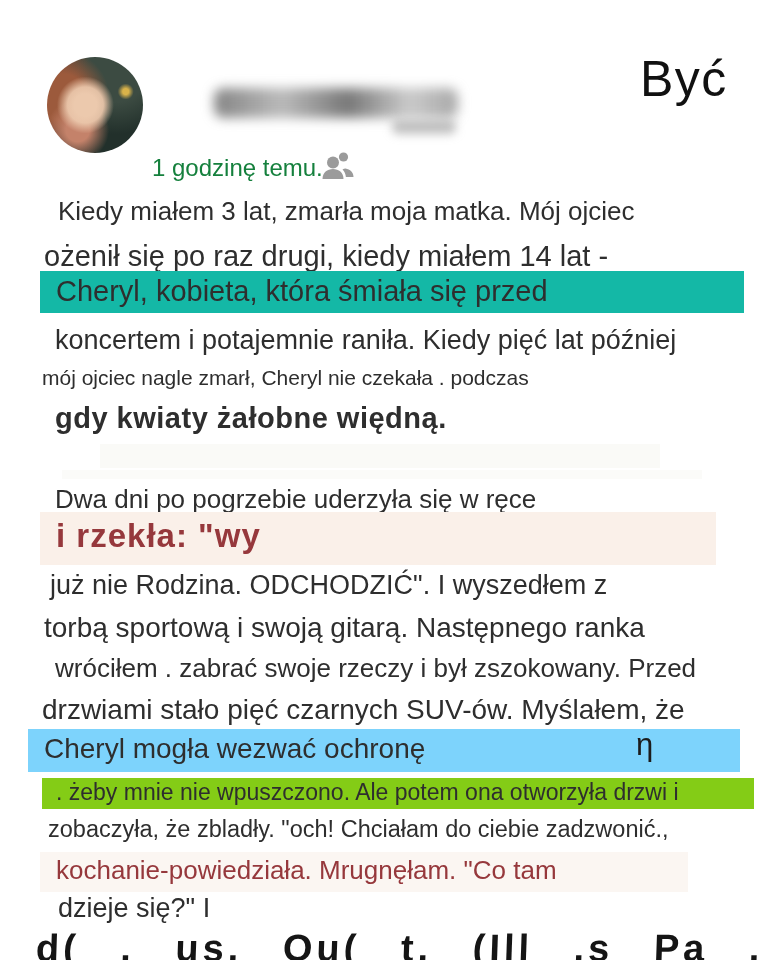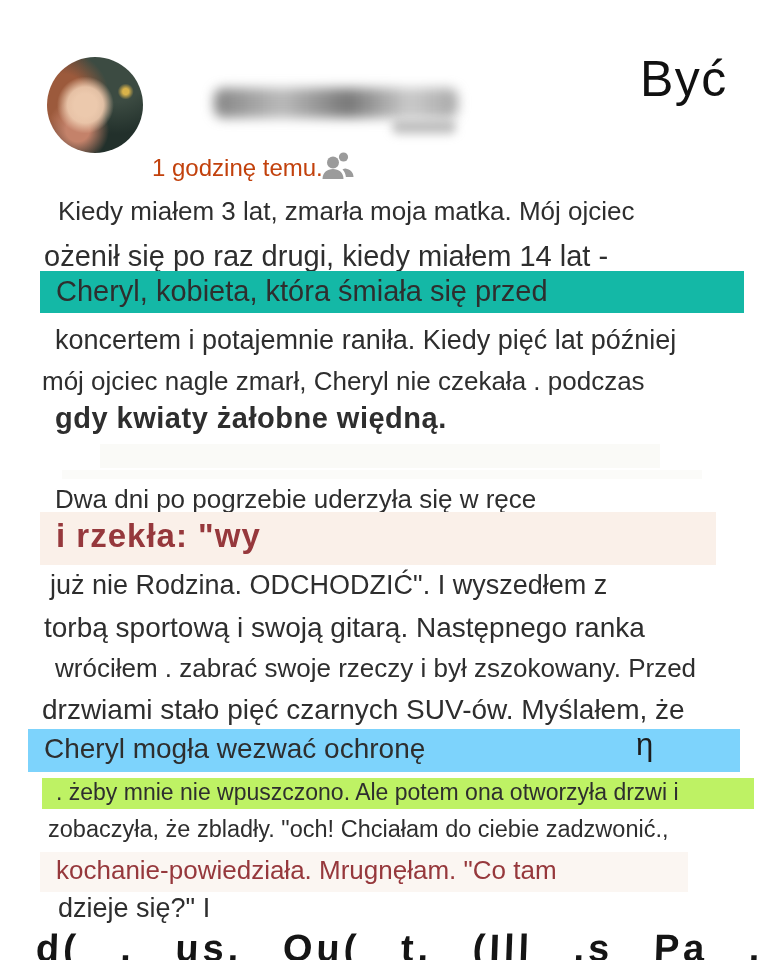--- a/index.html
+++ b/index.html
@@ -24,44 +24,44 @@
   .username-blur{
     position:absolute;left:214px;top:88px;width:244px;height:30px;border-radius:9px;
     background:linear-gradient(90deg, rgba(110,110,110,.85), rgba(150,150,150,.65) 28%,
                rgba(105,105,105,.9) 55%, rgba(160,160,160,.55) 80%, rgba(130,130,130,.7));
     filter:blur(6px);
   }
   .username-blur2{
     position:absolute;left:392px;top:120px;width:64px;height:14px;border-radius:6px;
     background:rgba(140,140,140,.55);filter:blur(5px);
   }
-  .timestamp{position:absolute;left:152px;top:154px;font-size:24px;color:#c2410c;}
+  .timestamp{position:absolute;left:152px;top:154px;font-size:24px;color:#15803d;}
   .friends-icon{position:absolute;left:320px;top:150px;width:36px;height:32px;}
   .corner-title{position:absolute;left:640px;top:50px;font-size:50px;letter-spacing:1.5px;color:#111;text-align:right;}
 
   
   .line{position:absolute;white-space:nowrap;color:#2e2e2e;line-height:1.18;}
   .l0{left:58px;top:196px;font-size:26px;}
   .l1{left:44px;top:239px;font-size:29px;}
   .l2{left:40px;top:271px;font-size:29px;background:#14b8a6;width:688px;padding:3px 0 5px 16px;}
   .l3{left:55px;top:325px;font-size:27px;}
-  .l4{left:42px;top:366px;font-size:26px;}
+  .l4{left:42px;top:366px;font-size:21px;}
   .l5{left:55px;top:401px;font-size:29px;font-weight:bold;letter-spacing:.5px;}
   .ghost1{position:absolute;left:100px;top:444px;width:560px;height:24px;background:#fafaf7;}
   .ghost2{position:absolute;left:62px;top:470px;width:640px;height:9px;background:#fbfbf9;}
   .l6{left:55px;top:484px;font-size:26px;}
   .l7{left:40px;top:512px;font-size:33px;font-weight:bold;letter-spacing:1px;
       color:#96383c;background:#faf0e9;width:660px;padding:5px 0 9px 16px;}
   .l8{left:50px;top:570px;font-size:27px;}
   .l9{left:44px;top:611px;font-size:28px;}
   .l10{left:55px;top:653px;font-size:26px;}
   .l11{left:42px;top:693px;font-size:28px;}
   .l12{left:28px;top:729px;font-size:28px;background:#7dd3fc;width:696px;padding:3px 0 7px 16px;}
   .stray-glyph{position:absolute;left:636px;top:727px;font-size:31px;color:#1c1c1c;}
-  .l13{left:42px;top:778px;font-size:23px;background:#bef264;width:698px;padding:1px 0 3px 14px;}
+  .l13{left:42px;top:778px;font-size:23px;background:#84cc16;width:698px;padding:1px 0 3px 14px;}
   .l14{left:48px;top:816px;font-size:23.5px;}
   .l15{left:40px;top:852px;font-size:26px;color:#96383c;background:#fbf6f2;width:632px;padding:3px 0 6px 16px;}
   .l16{left:58px;top:893px;font-size:27px;}
   .garbled{
     position:absolute;left:36px;top:927px;font-size:38px;font-weight:bold;color:#151515;
     letter-spacing:4px;word-spacing:26px;white-space:nowrap;transform:skewX(-2deg);
   }
 </style>
 </head>
 <body>

